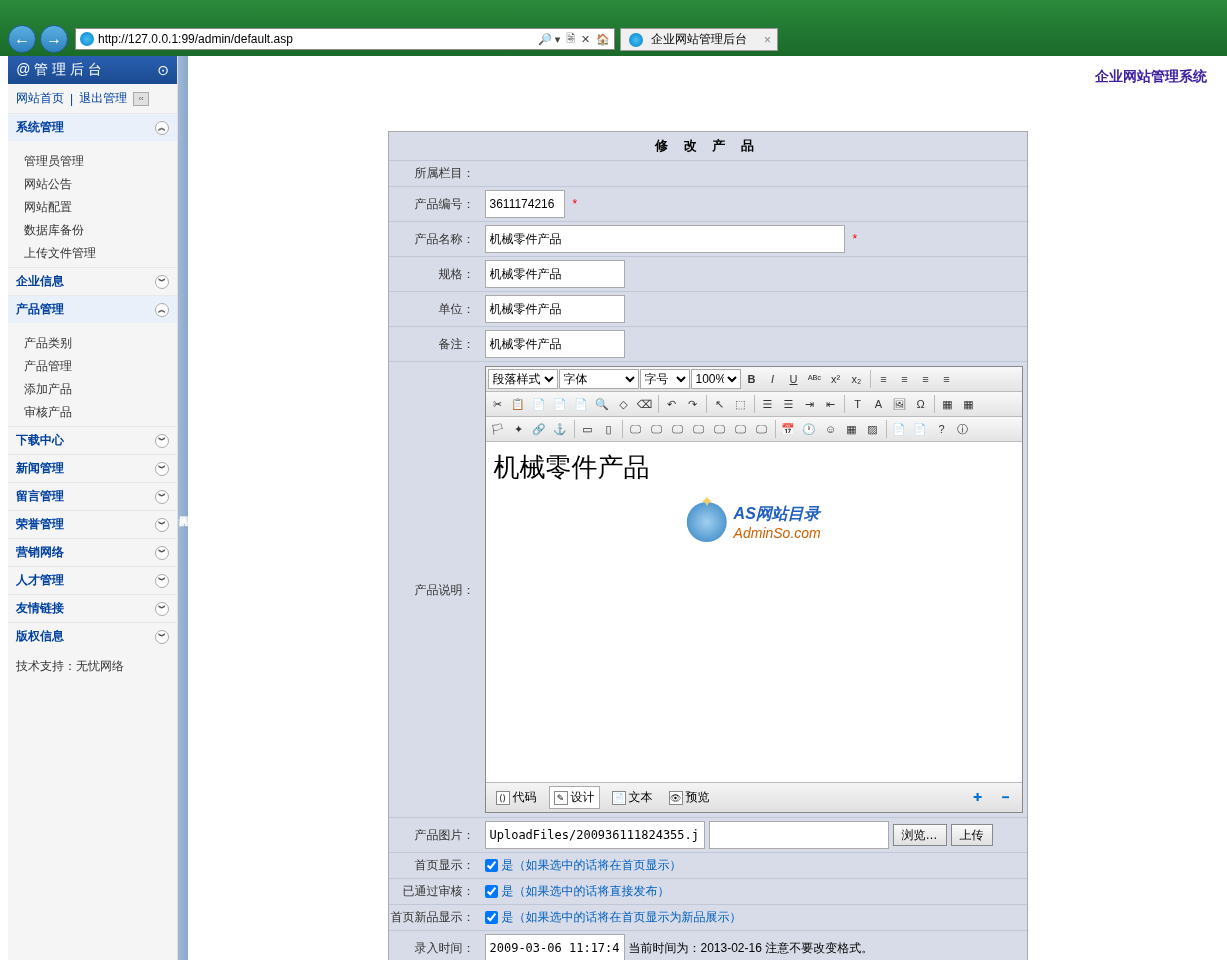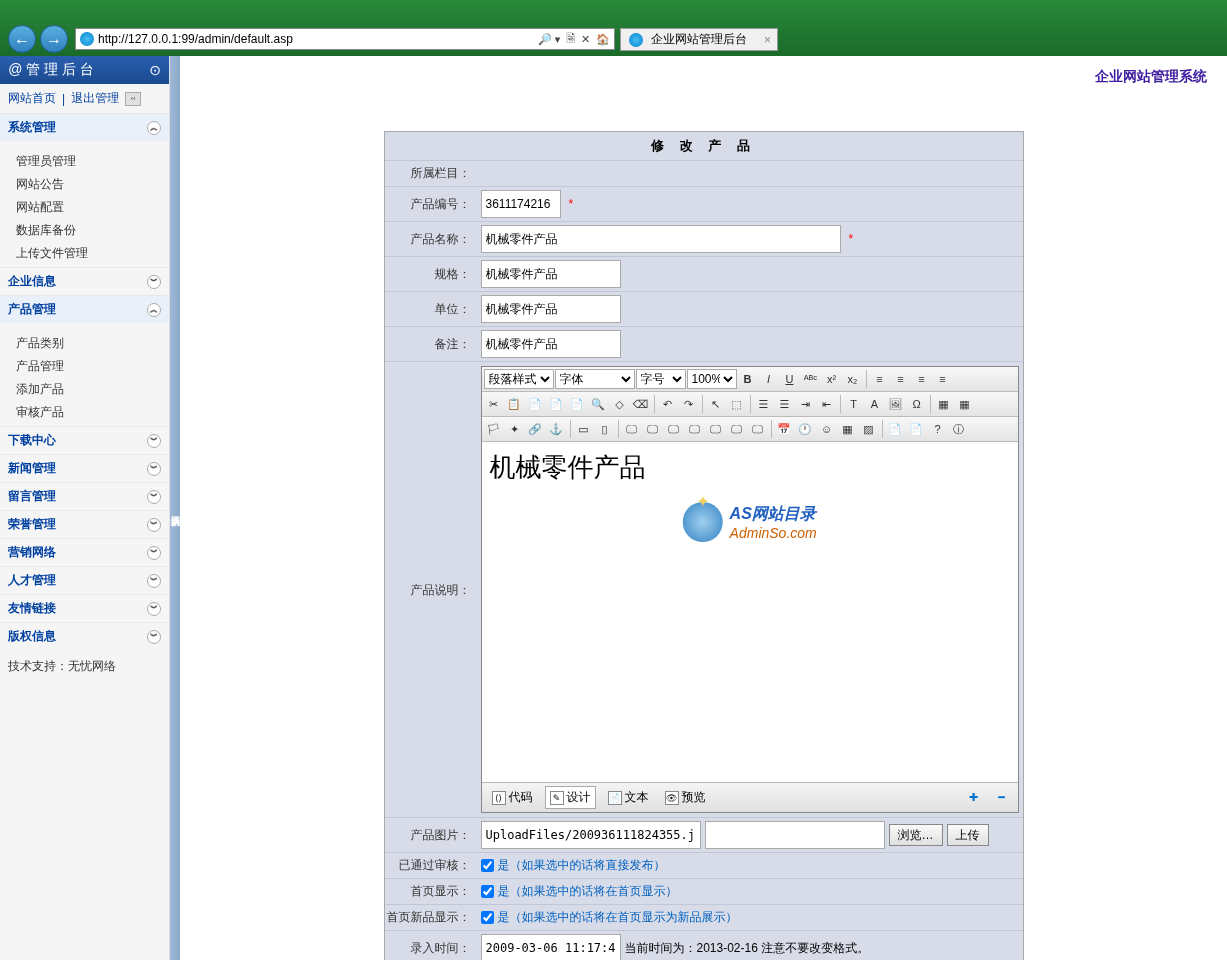--- a/index.html
+++ b/index.html
@@ -8,21 +8,21 @@
 .nav-buttons { position: absolute; left: 8px; top: 25px; display: flex; gap: 4px; }
 .nav-btn { width: 28px; height: 28px; border-radius: 50%; background: linear-gradient(#5ab0e0, #3080c0); border: 1px solid #2060a0; display: flex; align-items: center; justify-content: center; color: #fff; font-size: 16px; cursor: pointer; }
 .address-bar { position: absolute; left: 75px; top: 28px; width: 540px; height: 22px; background: #fff; border: 1px solid #888; display: flex; align-items: center; padding: 0 4px; }
 .ie-icon { width: 14px; height: 14px; background: radial-gradient(#4ac0f0, #0080d0); border-radius: 50%; margin-right: 4px; }
 .url-text { flex: 1; font-size: 12px; }
 .addr-icons { display: flex; gap: 6px; align-items: center; }
 .addr-icons span { font-size: 11px; color: #444; cursor: pointer; }
 .tab-bar { position: absolute; left: 620px; top: 28px; display: flex; }
 .tab { height: 23px; background: #f0f0f0; border: 1px solid #999; padding: 3px 30px 3px 8px; display: flex; align-items: center; gap: 4px; position: relative; font-size: 12px; }
 .tab-close { position: absolute; right: 6px; top: 4px; font-size: 12px; color: #888; cursor: pointer; }
-.app-container { display: flex; height: calc(100vh - 56px); }
+.app-container { display: flex; height: calc(100vh - 56px); padding-left: 8px; }
 .sidebar { width: 170px; background: #f5f5f5; border-right: 1px solid #e0e0e0; }
 .sidebar-header { height: 28px; background: linear-gradient(#2a5fb0, #1a4a90); color: #fff; display: flex; align-items: center; padding: 0 8px; font-size: 14px; justify-content: space-between; }
 .sidebar-header .at { font-style: italic; }
 .top-links { padding: 6px 8px; display: flex; align-items: center; gap: 6px; color: #0040a0; }
 .top-links a { color: #0040a0; text-decoration: none; cursor: pointer; }
 .top-links .divider { color: #0040a0; }
 .chevrons { width: 16px; height: 14px; background: #e0e0e0; border: 1px solid #aaa; font-size: 8px; text-align: center; line-height: 12px; color: #555; cursor: pointer; }
 .menu-group { border-top: 1px solid #e8e8e8; }
 .menu-header { padding: 5px 8px; font-weight: bold; color: #0040a0; display: flex; justify-content: space-between; align-items: center; cursor: pointer; background: #eaf0fa; gap: 16px; }
 .menu-header.inactive { background: #f5f5f5; }
@@ -362,32 +362,32 @@
         <div class="form-label">产品图片：</div>
         <div class="form-value">
           <input type="text" style="width: 220px; font-family: monospace;" value="UploadFiles/200936111824355.jpg">
           <input type="text" style="width: 180px;">
           <button class="btn">浏览…</button>
           <button class="btn">上传</button>
         </div>
       </div>
 
       <div class="form-row">
+        <div class="form-label">首页显示：</div>
+        <div class="form-value">
+          <input type="checkbox" checked="" style="">
+          <span class="hint">是（如果选中的话将在首页显示）</span>
+        </div>
+      </div>
+
+      <div class="form-row">
         <div class="form-label">已通过审核：</div>
         <div class="form-value">
           <input type="checkbox" checked="" style="">
           <span class="hint">是（如果选中的话将直接发布）</span>
-        </div>
-      </div>
-
-      <div class="form-row">
-        <div class="form-label">首页显示：</div>
-        <div class="form-value">
-          <input type="checkbox" checked="" style="">
-          <span class="hint">是（如果选中的话将在首页显示）</span>
         </div>
       </div>
 
       <div class="form-row">
         <div class="form-label">首页新品显示：</div>
         <div class="form-value">
           <input type="checkbox" checked="" style="">
           <span class="hint">是（如果选中的话将在首页显示为新品展示）</span>
         </div>
       </div>

